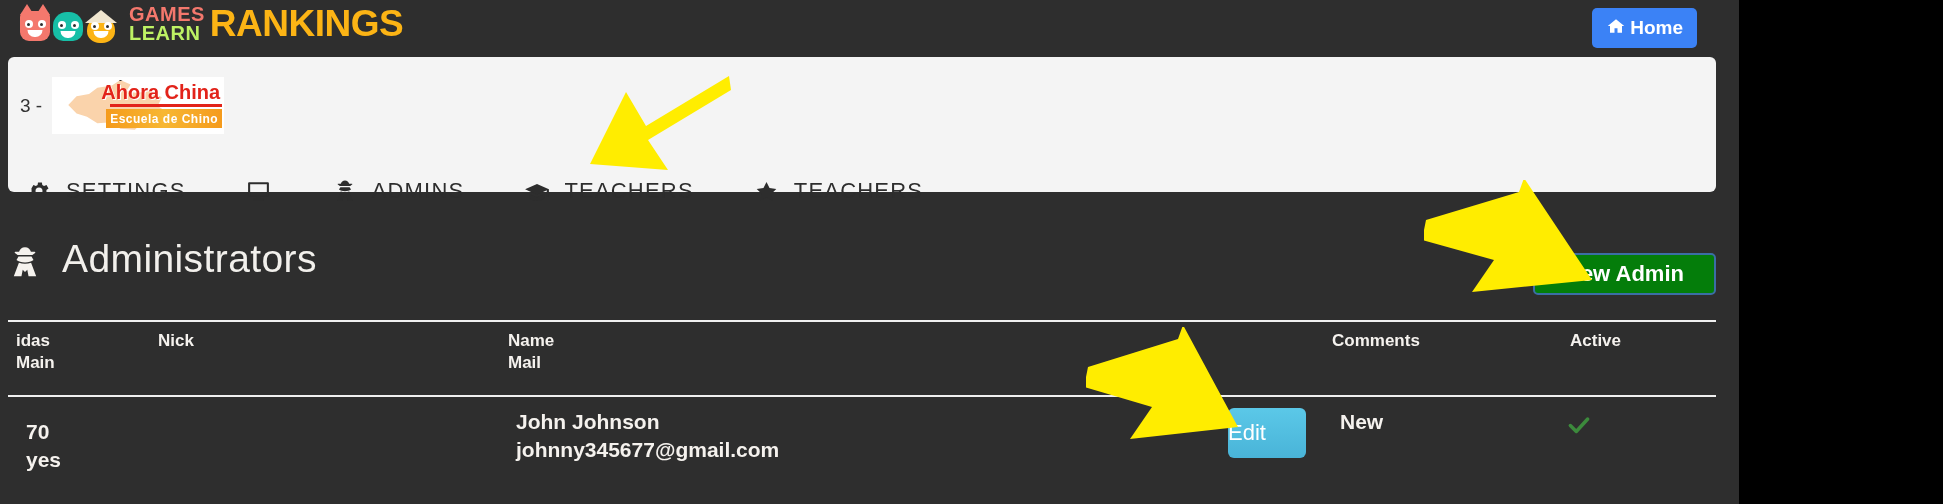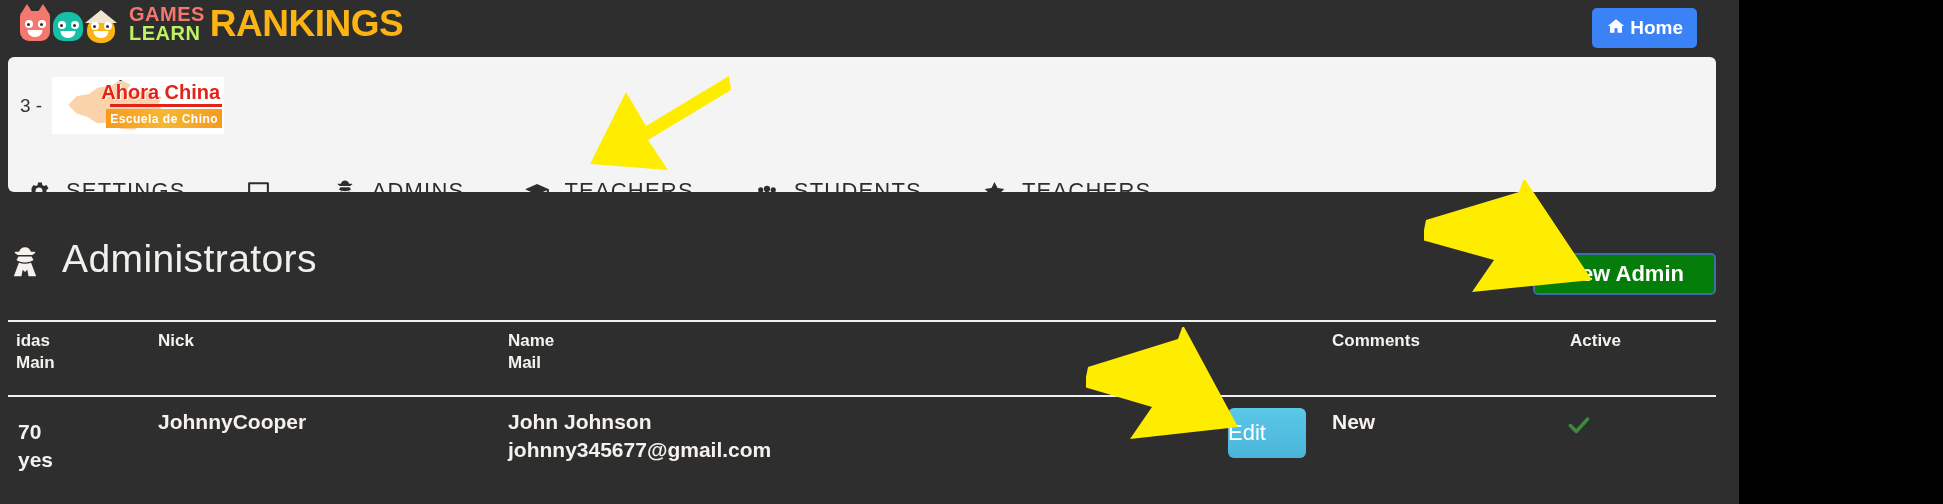--- a/index.html
+++ b/index.html
@@ -111,21 +111,21 @@
     color:#ffffff; font-size:22px; font-weight:bold;
     display:flex; align-items:center; justify-content:center;
     cursor:pointer; user-select:none;
   }
 
   .hrule { position:absolute; left:8px; width:1708px; height:2px; background:#f0f0f0; }
   #rule1 { top: 320px; }
   #rule2 { top: 395px; }
 
   .thead { position:absolute; color:#f5f2ee; font-size:17px; font-weight:bold; line-height:1.28; }
-  .tcell { position:absolute; color:#f5f2ee; font-size:21px; font-weight:bold; line-height:1.33; }
+  .tcell { position:absolute; color:#f5f2ee; font-size:21px; font-weight:bold; line-height:1.33;margin-left:8px; }
 
   #th-idas     { left:16px;   top:330px; }
   #th-nick     { left:158px;  top:330px; }
   #th-name     { left:508px;  top:330px; }
   #th-comments { left:1332px; top:330px; }
   #th-active   { left:1570px; top:330px; }
 
   #td-ids   { left:18px;   top:418px; }
   #td-nick  { left:158px;  top:408px; }
   #td-name  { left:508px;  top:408px; }
@@ -253,28 +253,20 @@
 
     <div class="navitem">
       <span class="ico">
         <svg width="27" height="27" viewBox="0 0 24 24">
             <path d="M12 5 1 10l11 5 9-4.1V17h2v-7L12 5zM5 14.2v3.3c0 1.6 3.1 3 7 3s7-1.4 7-3v-3.3l-7 3.2-7-3.2z"></path>
           </svg>
       </span>
       <span>TEACHERS</span>
     </div>
 
-    <div class="navitem">
-      <span class="ico">
-        <svg width="27" height="25" viewBox="0 0 24 24">
-            <path d="M12 12.5a3 3 0 1 0-3-3 3 3 0 0 0 3 3zm-6 .5a2.5 2.5 0 1 0-2.5-2.5A2.5 2.5 0 0 0 6 13zm12 0a2.5 2.5 0 1 0-2.5-2.5A2.5 2.5 0 0 0 18 13zm-6 1c-2.3 0-5 1.2-5 2.8V19h10v-2.2c0-1.6-2.7-2.8-5-2.8zm-6 .3c-1.9.2-4 1.2-4 2.5V19h3.5v-2.2c0-.8.3-1.5.5-2.2zm12 0c.2.7.5 1.4.5 2.2V19H22v-2.2c0-1.3-2.1-2.3-4-2.5z"></path>
-          </svg>
-      </span>
-      <span>STUDENTS</span>
-    </div>
 
     <div class="navitem">
       <span class="ico">
         <svg width="25" height="25" viewBox="0 0 24 24">
             <path d="m12 2.8 2.9 5.9 6.5.9-4.7 4.6 1.1 6.5-5.8-3-5.8 3 1.1-6.5L2.6 9.6l6.5-.9z"></path>
           </svg>
       </span>
       <span>TEACHERS</span>
     </div>
   </div>
@@ -303,21 +295,20 @@
     <div>Name</div>
     <div>Mail</div>
   </div>
   <div class="thead" id="th-comments">Comments</div>
   <div class="thead" id="th-active">Active</div>
 
   <div class="tcell" id="td-ids">
     <div>70</div>
     <div>yes</div>
   </div>
-  <div class="tcell" id="td-nick">JohnnyCooper</div>
   <div class="tcell" id="td-name">
     <div>John Johnson</div>
     <div>johnny345677@gmail.com</div>
   </div>
   <div id="edit-btn">
     <span>Edit</span>
   </div>
   <div class="tcell" id="td-comm">New</div>
   <span id="active-check">
     <svg width="26" height="26" viewBox="0 0 24 24" fill="none" stroke="#3c8a3c" stroke-width="3.2" stroke-linecap="round" stroke-linejoin="round">

